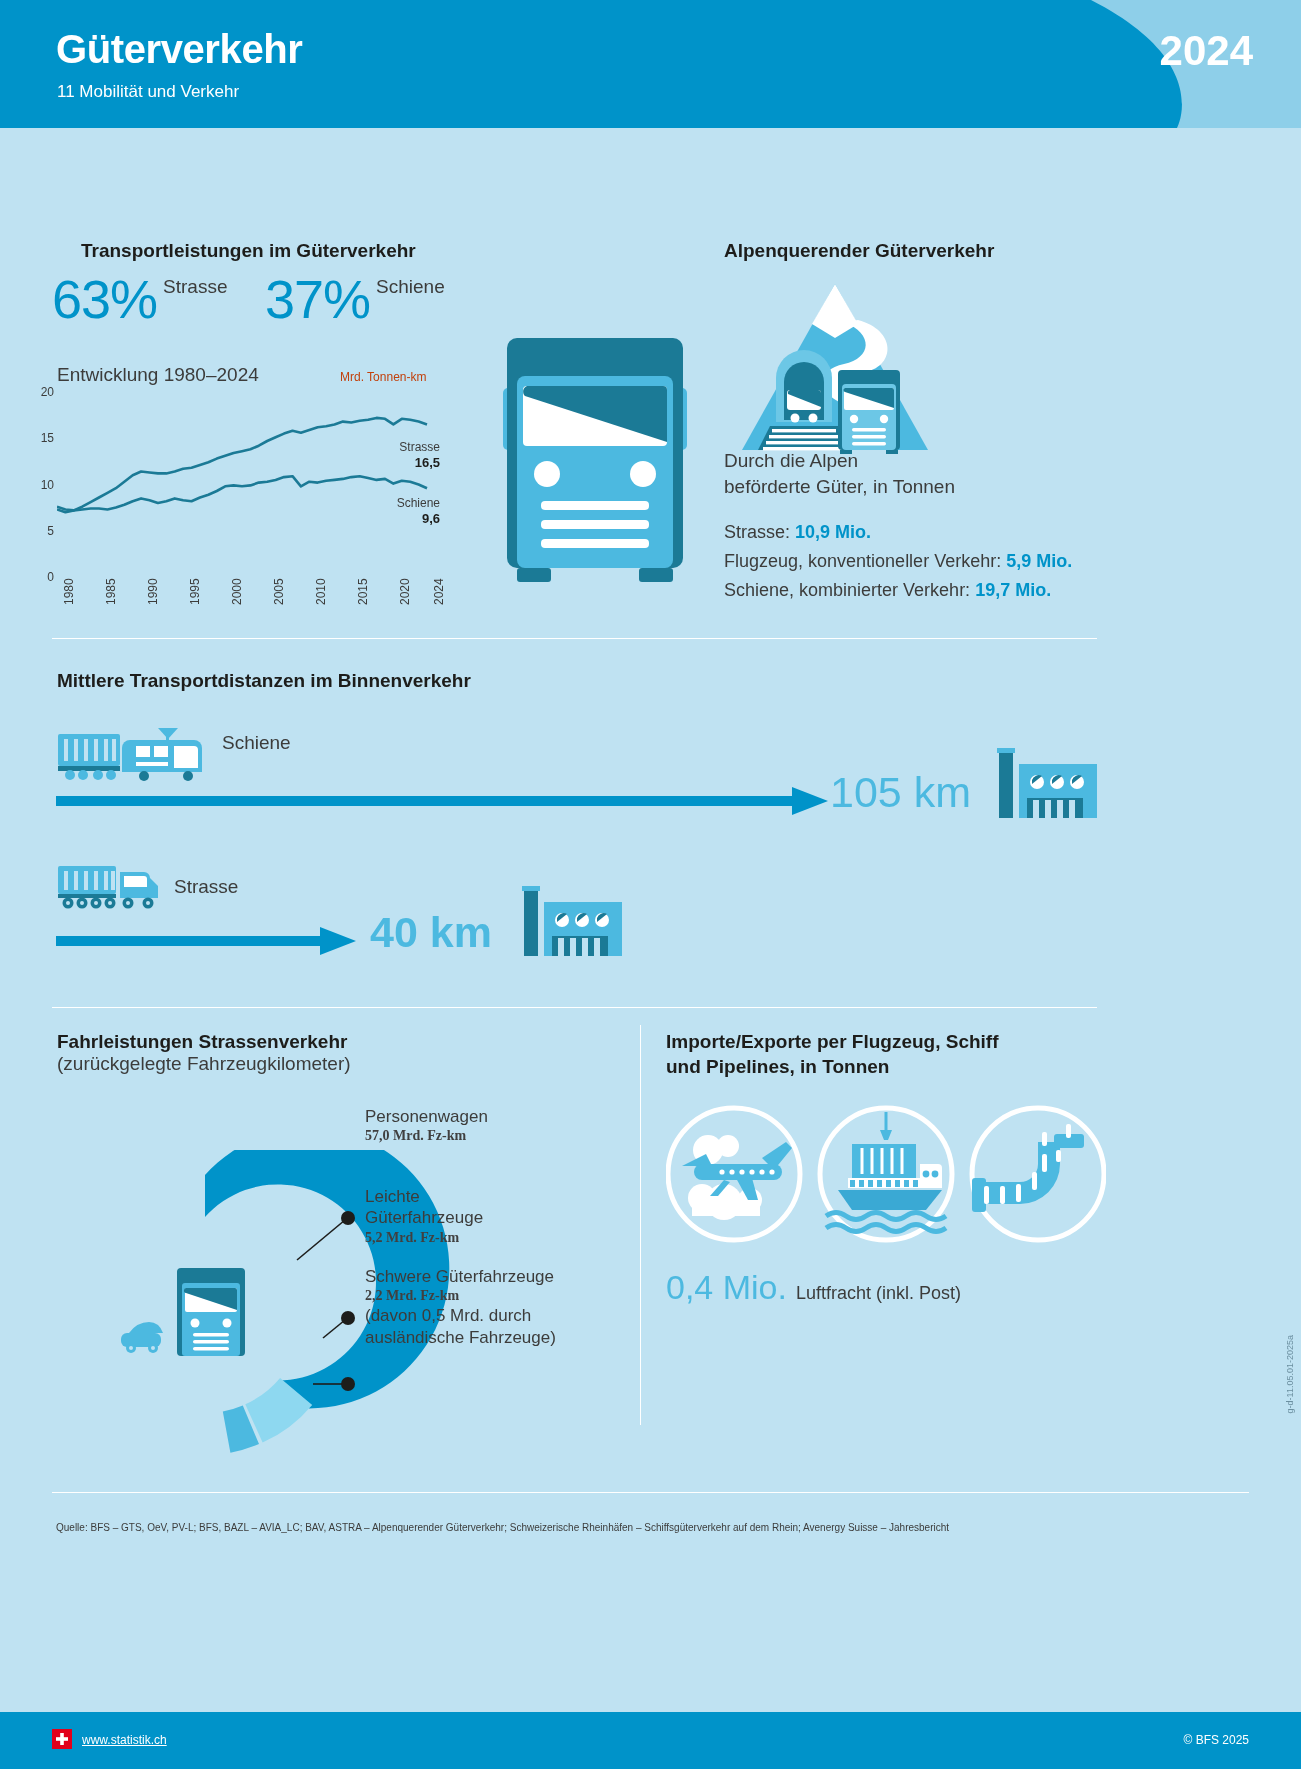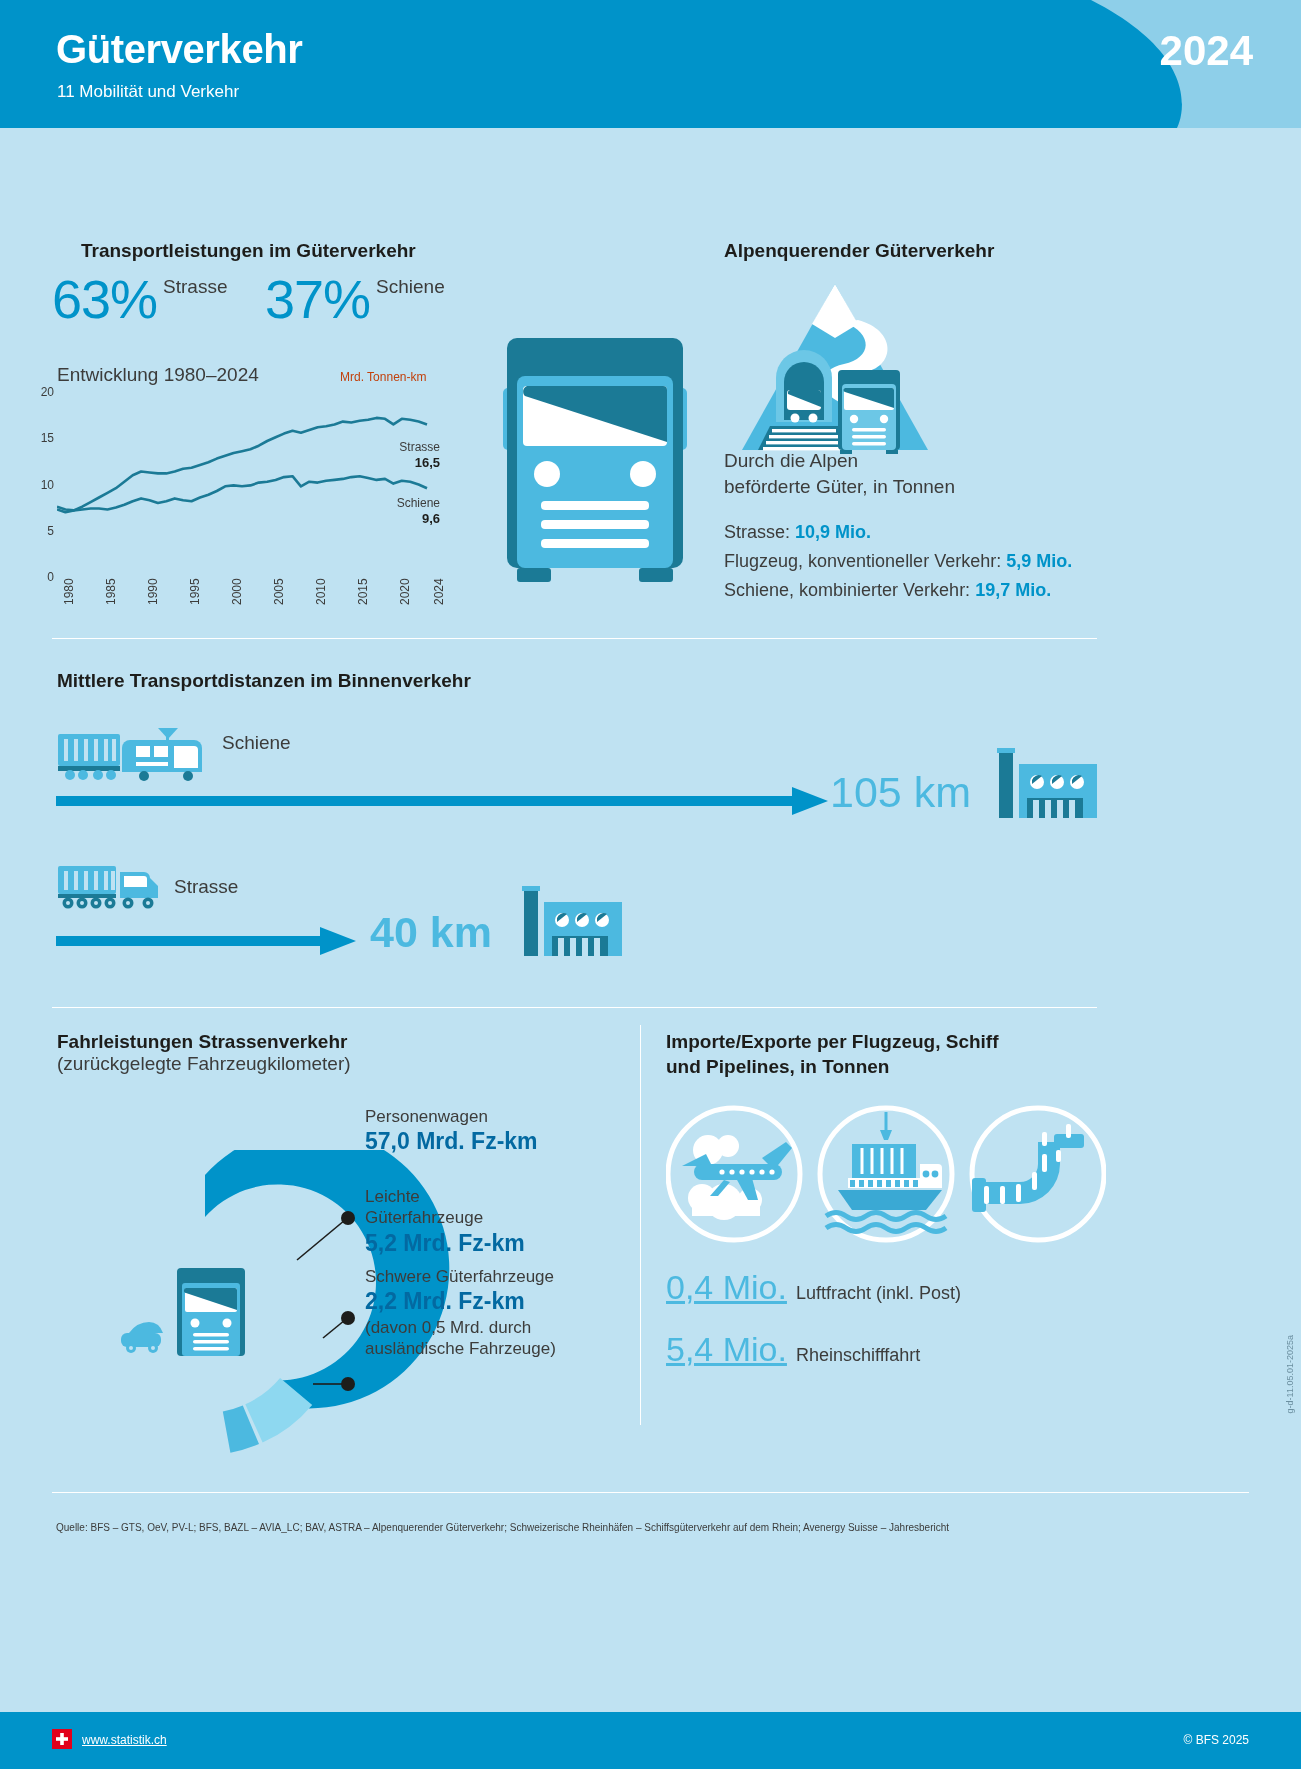--- a/index.html
+++ b/index.html
@@ -140,31 +140,31 @@
   #vdiv-1 { left: 640px; top: 1025px; height: 400px; }
 
   #sec-fahr-title { position: absolute; left: 57px; top: 1030px; line-height: 1.3; }
   #sec-fahr-sub {
     position: absolute; left: 57px; top: 1053px;
     font-size: 19px; color: #3c3c3b; font-weight: normal;
   }
   #donut { position: absolute; left: 55px; top: 1150px; }
   .callout { position: absolute; }
   .callout-name { font-size: 17px; color: #3c3c3b; line-height: 1.25; }
-  .callout-val  { font-size: 23px; color: #0369a1; font-weight: bold; line-height: 1.3; }
+  .callout-val  { font-size: 14px; color: #404040; font-weight: bold; line-height: 1.3; font-family: Liberation Serif, serif; }
   .callout-note { font-size: 17px; color: #3c3c3b; line-height: 1.25; }
   #co-pw  { left: 365px; top: 1106px; }
   #co-lgf { left: 365px; top: 1186px; }
   #co-sgf { left: 365px; top: 1266px; }
 
   #sec-imp-title { position: absolute; left: 666px; top: 1030px; line-height: 1.3; }
   #imp-icons { position: absolute; left: 666px; top: 1104px; }
   #imp-rows { position: absolute; left: 666px; top: 1268px; width: 440px; }
   .imp-row { display: flex; align-items: baseline; height: 62px; }
-  .imp-num { font-size: 34px; color: #4cb9e0; margin-right: 9px; text-decoration: underline; }
+  .imp-num { font-size: 34px; color: #4cb9e0; margin-right: 9px; }
   .imp-lab { font-size: 18px; color: #3c3c3b; }
 
   #side-code {
     position: absolute; right: 16px; top: 1335px;
     font-size: 9px; color: #6b8fa0;
     transform: rotate(-90deg); transform-origin: right top;
     white-space: nowrap;
   }
 
   
@@ -605,24 +605,20 @@
       <rect x="86" y="46" width="5" height="12" rx="2"></rect>
     </g>
   </g>
 </svg>
 
 <div id="imp-rows">
   <div class="imp-row">
     <span class="imp-num">0,4 Mio.</span>
     <span class="imp-lab">Luftfracht (inkl. Post)</span>
   </div>
-  <div class="imp-row">
-    <span class="imp-num">5,4 Mio.</span>
-    <span class="imp-lab">Rheinschifffahrt</span>
-  </div>
 </div>
 
 <div id="side-code">g-d-11.05.01-2025a</div>
 
 <div class="divider" id="div-3"></div>
 <div id="source">Quelle: BFS – GTS, OeV, PV-L; BFS, BAZL – AVIA_LC; BAV, ASTRA – Alpenquerender Güterverkehr; Schweizerische Rheinhäfen – Schiffsgüterverkehr auf dem Rhein; Avenergy Suisse – Jahresbericht</div>
 
 <div class="footer-bar"></div>
 <svg id="swiss-flag" width="20" height="20" viewBox="0 0 20 20">
   <rect width="20" height="20" fill="#e2001a"></rect>

